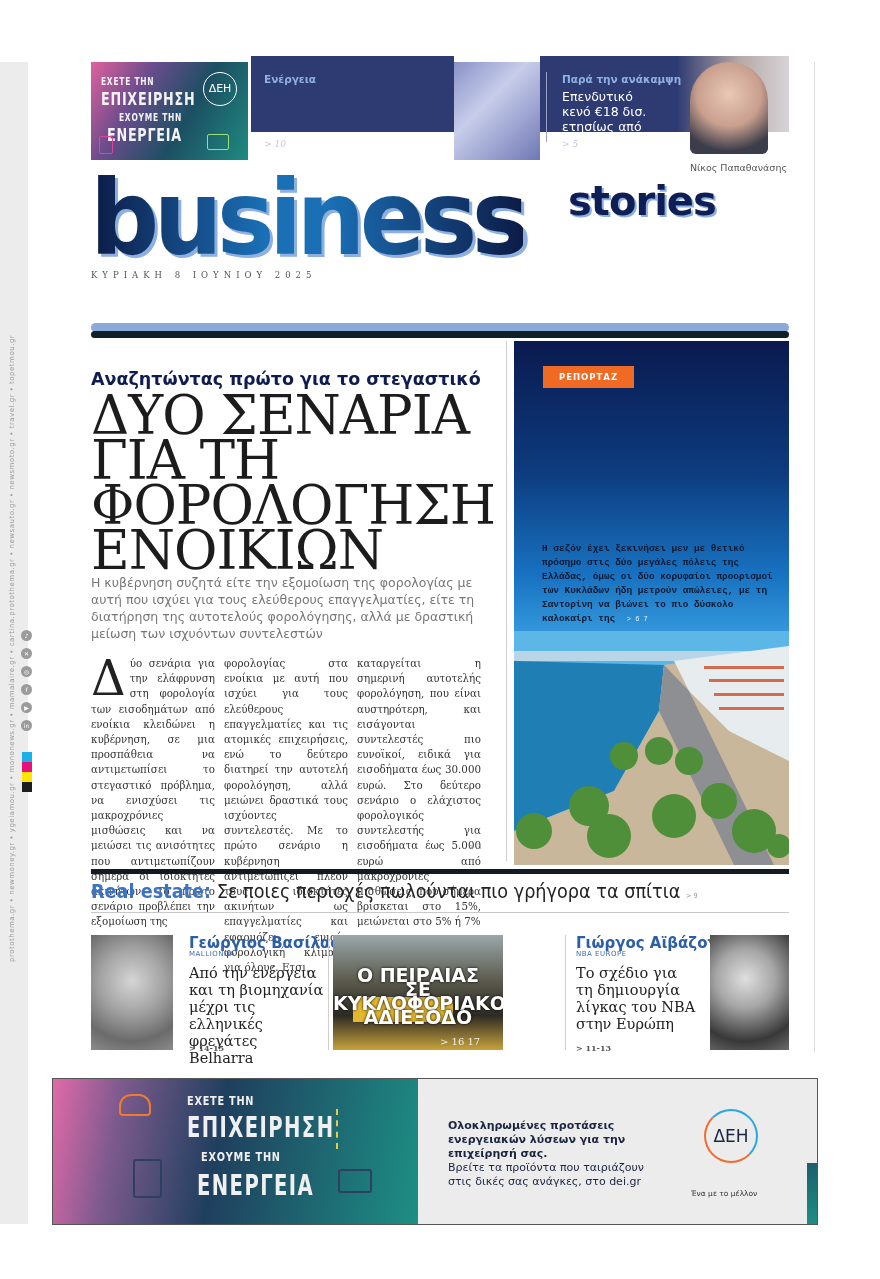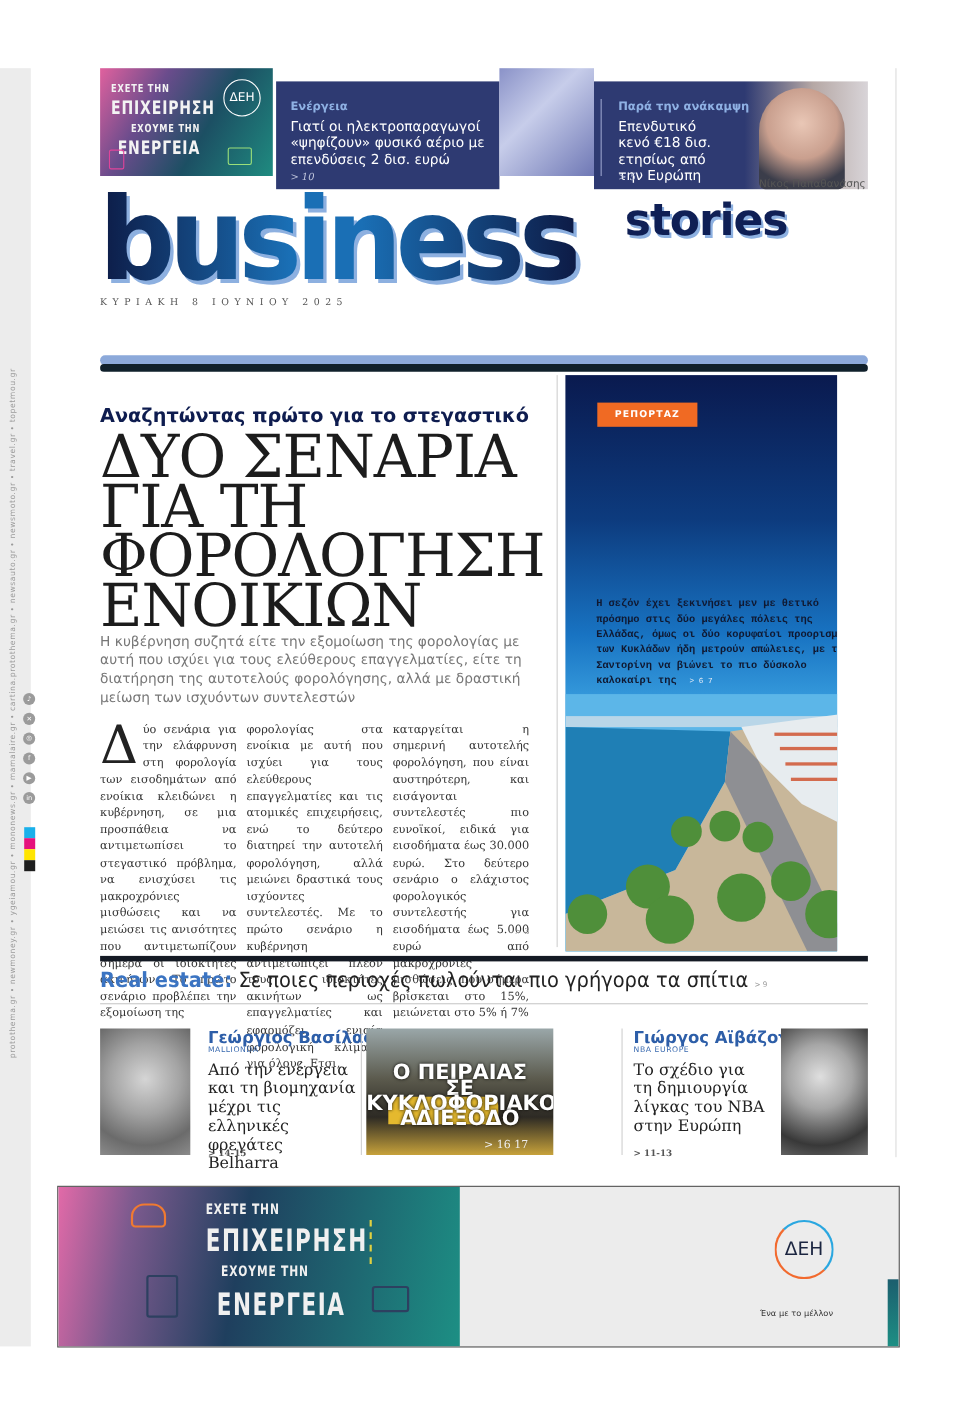--- a/index.html
+++ b/index.html
@@ -7,42 +7,42 @@
   .abs{position:absolute;}
   
   .rail{left:0;top:62px;width:28px;height:1162px;background:#ececec;}
   .rail-text{position:absolute;left:14px;top:600px;transform-origin:0 0;transform:rotate(-90deg) translate(-300px,-6px);white-space:nowrap;font-size:7px;color:#9a9a9a;letter-spacing:0.5px;font-family:"DejaVu Sans",sans-serif;}
   .social{position:absolute;left:21px;width:11px;height:11px;border-radius:50%;background:#9b9b9b;color:#fff;font-size:6px;line-height:11px;text-align:center;}
   .cmyk{position:absolute;left:22px;width:10px;height:10px;}
   
   .promo-ad{left:91px;top:62px;width:157px;height:98px;background:linear-gradient(120deg,#e0619e 0%,#6a4c8c 30%,#1c4f63 60%,#1f8b80 100%);overflow:hidden;}
   .promo-ad .t{position:absolute;left:10px;color:#f3f3f3;font-family:"DejaVu Sans",sans-serif;font-weight:bold;letter-spacing:1px;transform:scaleX(0.75);transform-origin:0 0;}
   .dei-circle{position:absolute;border-radius:50%;border:1.5px solid #fff;color:#fff;text-align:center;font-family:"DejaVu Sans",sans-serif;}
-  .promo-story{top:74px;height:98px;background:#2e3a72;color:#fff;}
+  .promo-story{top:56px;height:76px;background:#2e3a72;color:#fff;}
   .kicker-sm{font-size:10.5px;font-weight:bold;color:#8fb1e4;font-family:"DejaVu Sans",sans-serif;}
   .promo-title{font-size:12.5px;line-height:15px;font-family:"DejaVu Sans",sans-serif;color:#fff;}
   .page-ref{font-family:"DejaVu Serif",serif;font-style:italic;font-size:9px;color:#c0c6dd;}
   
   .mast{left:90px;top:168px;font-family:"DejaVu Sans",sans-serif;font-weight:bold;font-size:104px;letter-spacing:-6px;line-height:100px;
         background:linear-gradient(90deg,#0d1b46 0%,#1a6fb5 40%,#1a6fb5 55%,#0d1b46 100%);-webkit-background-clip:text;background-clip:text;color:transparent;
         text-shadow:none;transform:scaleX(0.93);transform-origin:0 0;}
   .mast-shadow{left:93px;top:171px;font-family:"DejaVu Sans",sans-serif;font-weight:bold;font-size:104px;letter-spacing:-6px;line-height:100px;color:#8db0e0;transform:scaleX(0.93);transform-origin:0 0;}
   .stories{left:568px;top:178px;font-family:"DejaVu Sans",sans-serif;font-weight:bold;font-size:40px;color:#0f1f55;letter-spacing:-1px;text-shadow:2px 2px 0 #8db0e0;}
   .dateline{left:91px;top:270px;font-family:"DejaVu Serif",serif;font-size:8.5px;letter-spacing:5px;color:#555;text-align:right;}
   .bar-blue{left:91px;top:323px;width:698px;height:9px;border-radius:5px;background:#8ca9da;}
   .bar-dark{left:91px;top:331px;width:698px;height:7px;border-radius:4px;background:#10202b;}
   
   .kicker{left:91px;top:369px;font-size:17.5px;font-weight:bold;color:#0e1c4f;font-family:"DejaVu Sans",sans-serif;}
   .headline{left:91px;top:393px;width:420px;font-family:"DejaVu Serif",serif;font-size:54px;line-height:45px;color:#1c1c1c;letter-spacing:-1px;transform:scaleX(0.98);transform-origin:0 0;}
   .dek{left:91px;top:574px;width:405px;font-size:12.5px;line-height:17px;color:#777;font-family:"DejaVu Sans",sans-serif;}
   .col{top:656px;width:124px;font-family:"DejaVu Serif",serif;font-size:10.3px;line-height:15.2px;color:#333;text-align:justify;}
   .dropcap{float:left;font-size:48px;line-height:40px;margin:2px 4px 0 0;font-family:"DejaVu Serif",serif;color:#222;}
   .vline{width:1px;background:#cfcfcf;}
   
-  .report{left:514px;top:341px;width:247px;height:524px;background:linear-gradient(180deg,#0a1a4f 0%,#0d3b7e 25%,#1873c2 45%,#3aa0e0 58%,#5cb6e8 64%);overflow:hidden;}
+  .report{left:514px;top:341px;width:275px;height:524px;background:linear-gradient(180deg,#0a1a4f 0%,#0d3b7e 25%,#1873c2 45%,#3aa0e0 58%,#5cb6e8 64%);overflow:hidden;}
   .badge{position:absolute;left:29px;top:25px;width:91px;height:22px;background:#f06a23;color:#fff;font-size:8.5px;font-weight:bold;letter-spacing:1px;text-align:center;line-height:22px;font-family:"DejaVu Sans",sans-serif;}
   .rep-head{position:absolute;left:28px;top:56px;width:245px;font-family:"DejaVu Serif",serif;font-size:25px;line-height:23.5px;color:#fff;letter-spacing:-0.5px;}
   .rep-dek{position:absolute;left:28px;top:201px;width:245px;font-family:Liberation Mono, monospace;font-weight:bold;font-size:9.4px;line-height:14px;color:#101830;}
   .scene{position:absolute;left:0;top:290px;width:275px;height:234px;}
   
   .bar-dark2{left:91px;top:869px;width:698px;height:5px;background:#141a24;}
   .re{left:91px;top:880px;font-size:19px;font-family:"DejaVu Sans",sans-serif;color:#222;white-space:nowrap;transform:scaleX(0.93);transform-origin:0 0;}
   .re b{color:#3b74c2;}
   .re small{font-size:7px;color:#999;}
   .hline{left:91px;top:912px;width:698px;height:1px;background:#c9c9c9;}
@@ -81,21 +81,20 @@
   <div class="t" style="top:27px;font-size:17px">ΕΠΙΧΕΙΡΗΣΗ</div>
   <div class="t" style="top:50px;left:28px;font-size:10px">ΕΧΟΥΜΕ ΤΗΝ</div>
   <div class="t" style="top:63px;left:16px;font-size:17px">ΕΝΕΡΓΕΙΑ</div>
   <div class="dei-circle" style="left:112px;top:10px;width:32px;height:32px;line-height:32px;font-size:11px">ΔΕΗ</div>
   <div style="position:absolute;left:116px;top:72px;width:20px;height:14px;border:1.5px solid #9be07a;border-radius:2px"></div>
   <div style="position:absolute;left:8px;top:74px;width:12px;height:16px;border:1.5px solid #e0449a;border-radius:2px"></div>
 </div>
 
 <div class="abs promo-story" style="left:251px;width:203px">
   <div class="kicker-sm" style="position:absolute;left:13px;top:17px">Ενέργεια</div>
-  <div class="promo-title" style="position:absolute;left:13px;top:33px;width:185px">Γιατί οι ηλεκτροπαραγωγοί «ψηφίζουν» φυσικό αέριο με επενδύσεις 2 δισ. ευρώ</div>
   <div class="page-ref" style="position:absolute;left:13px;top:83px">&gt; 10</div>
 </div>
 <div class="abs" style="left:454px;top:62px;width:86px;height:98px;background:linear-gradient(135deg,#8a92c8 0%,#c7cdea 40%,#6f78b5 100%)"></div>
 <div class="abs promo-story" style="left:540px;width:249px;background:linear-gradient(90deg,#2e3a72 0%,#2e3a72 55%,#b6a8a5 80%,#d8d4d8 100%)">
   <div style="position:absolute;left:6px;top:16px;width:1px;height:70px;background:#9aa3cc"></div>
   <div class="kicker-sm" style="position:absolute;left:22px;top:17px">Παρά την ανάκαμψη</div>
   <div class="promo-title" style="position:absolute;left:22px;top:33px;width:100px">Επενδυτικό κενό €18 δισ. ετησίως από την Ευρώπη</div>
   <div class="page-ref" style="position:absolute;left:22px;top:83px">&gt; 5</div>
   <div style="position:absolute;left:150px;top:6px;width:78px;height:92px;border-radius:40px 40px 6px 6px;background:radial-gradient(circle at 50% 35%,#e9c7b6 0%,#c99f8e 45%,#3b3d4a 80%)"></div>
 </div>
@@ -195,16 +194,20 @@
   <div class="bad-art">
     <div style="position:absolute;left:134px;top:14px;color:#f0f0f0;font-weight:bold;font-size:13px;letter-spacing:1px;transform:scaleX(0.75);transform-origin:0 0">ΕΧΕΤΕ ΤΗΝ</div>
     <div style="position:absolute;left:134px;top:32px;color:#f0f0f0;font-weight:bold;font-size:28px;letter-spacing:2px;transform:scaleX(0.7);transform-origin:0 0">ΕΠΙΧΕΙΡΗΣΗ</div>
     <div style="position:absolute;left:148px;top:70px;color:#f0f0f0;font-weight:bold;font-size:13px;letter-spacing:1px;transform:scaleX(0.75);transform-origin:0 0">ΕΧΟΥΜΕ ΤΗΝ</div>
     <div style="position:absolute;left:144px;top:90px;color:#f0f0f0;font-weight:bold;font-size:28px;letter-spacing:2px;transform:scaleX(0.7);transform-origin:0 0">ΕΝΕΡΓΕΙΑ</div>
     <div style="position:absolute;left:66px;top:15px;width:28px;height:18px;border:2px solid #f07a30;border-radius:12px 12px 4px 4px"></div>
     <div style="position:absolute;left:80px;top:80px;width:25px;height:35px;border:2px solid #2d4060;border-radius:3px"></div>
     <div style="position:absolute;left:285px;top:90px;width:30px;height:20px;border:2px solid #2d4060;border-radius:3px"></div>
     <div style="position:absolute;left:283px;top:30px;width:22px;height:40px;border-left:2px dashed #e0d040"></div>
   </div>
+  <div class="bad-copy">
+    <div style="font-weight:bold">Ολοκληρωμένες προτάσεις ενεργειακών λύσεων για την επιχείρησή σας.</div>
+    <div>Βρείτε τα προϊόντα που ταιριάζουν στις δικές σας ανάγκες, στο dei.gr</div>
+  </div>
   <div style="position:absolute;left:651px;top:30px;width:50px;height:50px;border-radius:50%;border:2.5px solid;border-color:#2aa7e0 #2aa7e0 #f26a2e #f26a2e;text-align:center;line-height:50px;font-size:17px;color:#1b2540;font-family:'DejaVu Sans',sans-serif">ΔΕΗ</div>
   <div style="position:absolute;left:638px;top:110px;font-size:7.5px;color:#333">Ένα με το μέλλον</div>
   <div style="position:absolute;right:0;top:84px;width:10px;height:61px;background:linear-gradient(180deg,#1c5e6e,#1d8f84)"></div>
 </div>
 
 </body></html>

